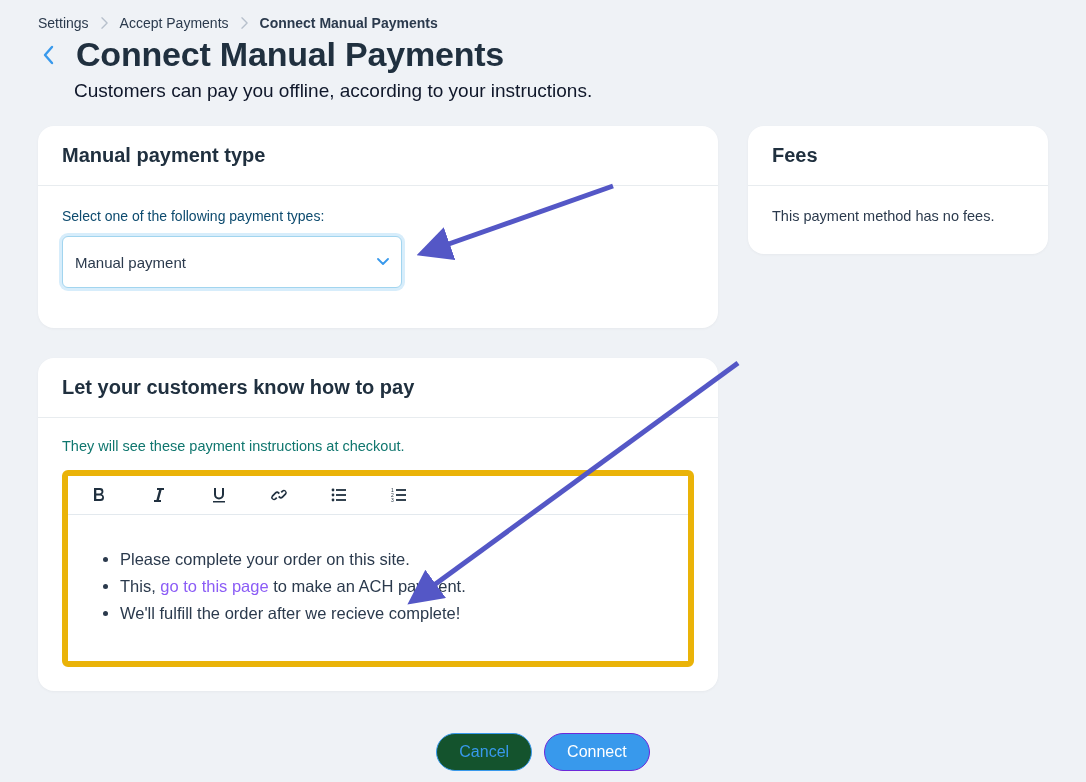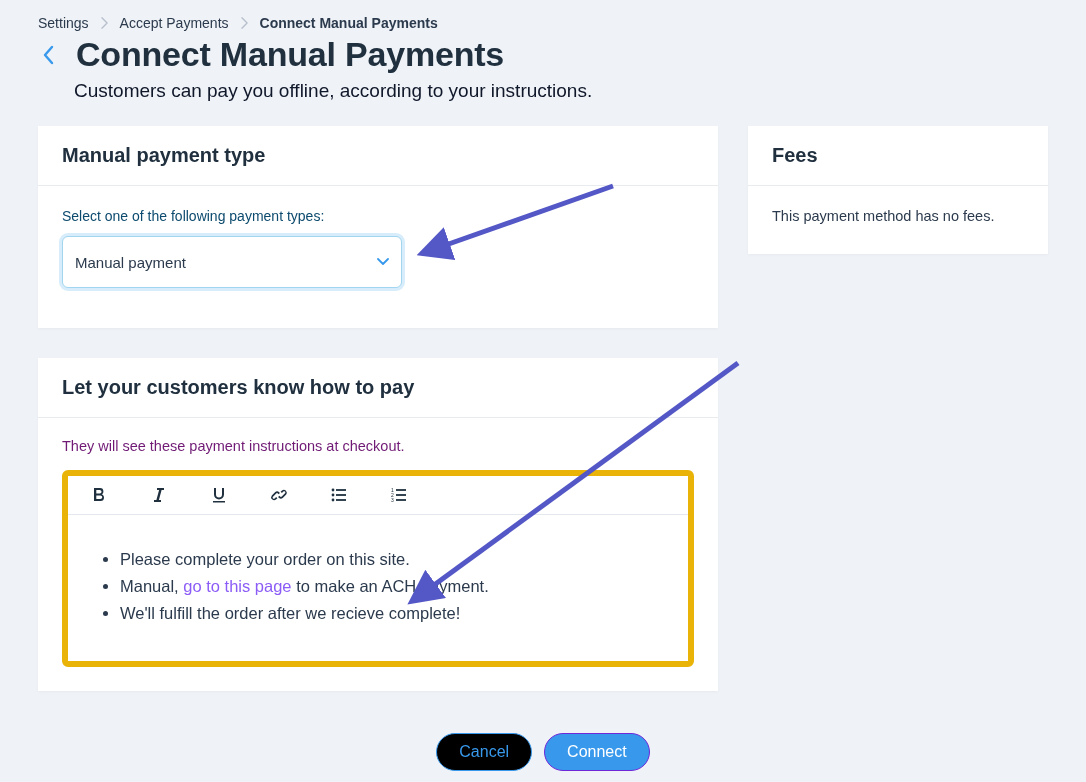--- a/index.html
+++ b/index.html
@@ -64,21 +64,21 @@
   .cols {
     display: flex;
     gap: 30px;
     align-items: flex-start;
   }
   .left-col { flex: 0 0 680px; }
   .right-col { flex: 0 0 300px; }
 
   .card {
     background: #ffffff;
-    border-radius: 0;
+    border-radius: 16px;
     box-shadow: 0 1px 3px rgba(0,0,0,0.04);
     margin-bottom: 30px;
     overflow: visible;
   }
   .card-header {
     padding: 18px 24px 18px 24px;
     border-bottom: 1px solid #e8ecef;
   }
   .card-title {
     font-size: 20px;
@@ -127,21 +127,21 @@
   
   .fees-body {
     padding: 22px 24px 30px 24px;
     font-size: 14.5px;
     color: #2b3a4d;
   }
 
   
   .inst-caption {
     font-size: 14.5px;
-    color: #701a75;
+    color: #0f766e;
     margin-bottom: 16px;
   }
   .rte {
     border: 6px solid #eab308;
     border-radius: 6px;
     overflow: hidden;
   }
   .rte-toolbar {
     display: flex;
     align-items: center;
@@ -192,21 +192,21 @@
     font-size: 16px;
     display: inline-flex;
     align-items: center;
     justify-content: center;
     cursor: pointer;
     font-weight: 500;
   }
   .btn-outline {
     border: 1px solid #3899ec;
     color: #3899ec;
-    background: #000000;
+    background: #14532d;
   }
   .btn-primary {
     background: #3899ec;
     color: #ffffff;
     border: 1px solid #6d28d9;
   }
 
   .inst-body { position: relative; padding: 20px 24px 24px 24px; }
 </style>
 </head>
@@ -316,21 +316,21 @@
                     <rect x="6" y="8.1" width="10" height="1.8" fill="currentColor"></rect>
                     <text x="1" y="16" font-size="5" fill="currentColor">3</text>
                     <rect x="6" y="13.1" width="10" height="1.8" fill="currentColor"></rect>
                   </svg>
               </span>
             </div>
 
             <div class="rte-content">
               <ul>
                 <li>Please complete your order on this site.</li>
-                <li><span>Manual, </span><a href="#">go to this page</a><span> to make an ACH payment.</span></li>
+                <li><span>This, </span><a href="#">go to this page</a><span> to make an ACH payment.</span></li>
                 <li>We'll fulfill the order after we recieve complete!</li>
               </ul>
             </div>
           </div>
 
           <svg class="arrow" style="left:360px; top:-70px; width:360px; height:260px;" viewBox="0 0 360 260">
             <defs>
               <marker id="ah2" viewBox="0 0 10 10" refX="2" refY="5" markerWidth="7" markerHeight="7" orient="auto-start-reverse">
                 <path d="M 0 0 L 10 5 L 0 10 z" fill="#5457c6"></path>
               </marker>

